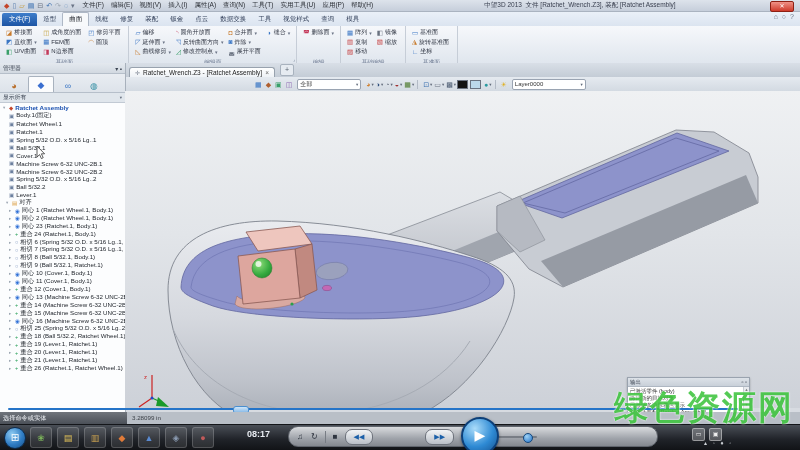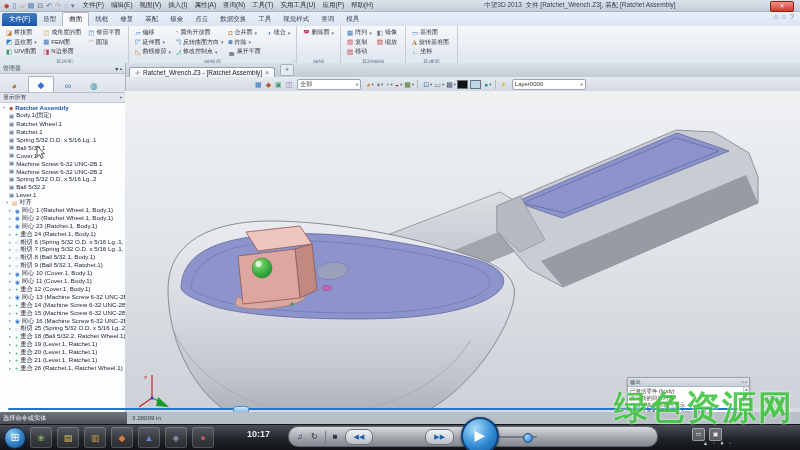--- a/index.html
+++ b/index.html
@@ -746,21 +746,21 @@
   <div id="taskicons" class="abs">
 
   <div class="ticon" style="color: rgb(122, 176, 90);">❀</div>
       <div class="ticon" style="color: rgb(224, 192, 90);">▤</div>
       <div class="ticon" style="color: rgb(200, 160, 80);">▥</div>
       <div class="ticon" style="color: rgb(224, 123, 57);">◆</div>
       <div class="ticon" style="color: rgb(90, 138, 208);">▲</div>
       <div class="ticon" style="color: rgb(138, 154, 176);">◈</div>
       <div class="ticon" style="color: rgb(192, 90, 90);">●</div>
     </div>
-  <div id="ptime" class="abs">10:17</div>
+  <div id="ptime" class="abs">08:17</div>
   <div id="pbar" class="abs">
     <span class="pctl" style="margin-left:8px;">♫</span>
     <span class="pctl">↻</span>
     <span style="width:1px;height:12px;background:#777c84;margin:0 3px;"></span>
     <span class="pctl">■</span>
     <span class="ppill">◀◀</span>
     <span style="width:46px;"></span>
     <span class="ppill">▶▶</span>
     <span class="pctl" style="margin-left:10px;color:#4a5058;">♪</span>
     <span id="pvolline">

